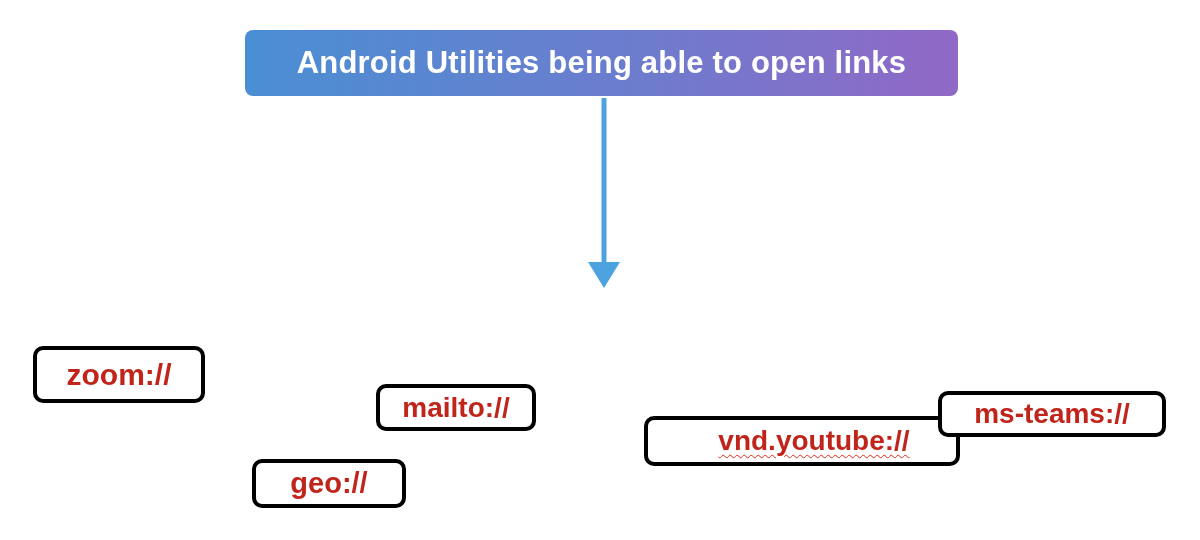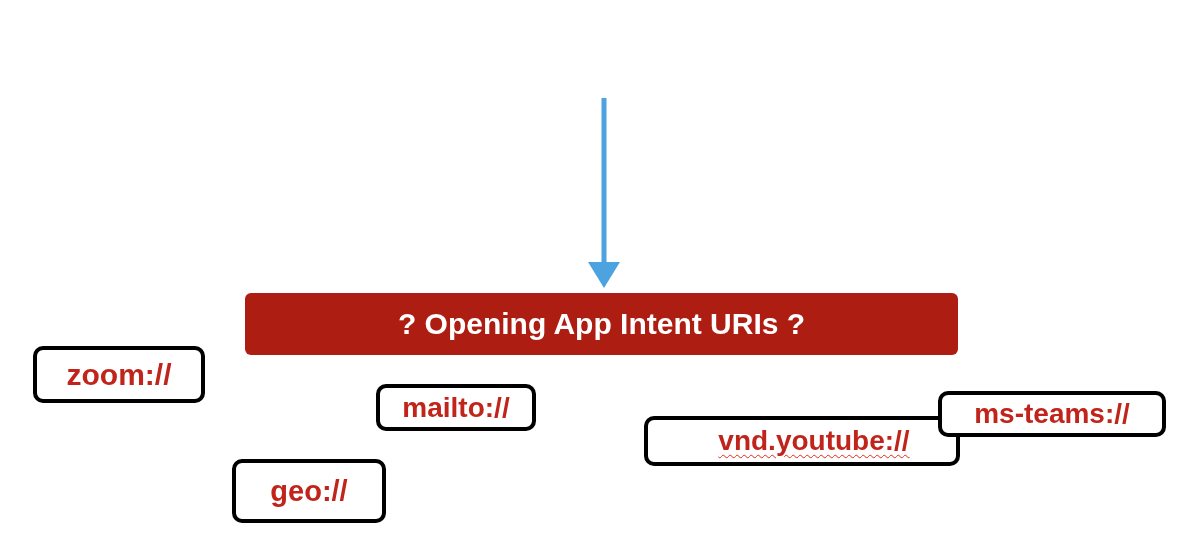--- a/index.html
+++ b/index.html
@@ -59,47 +59,47 @@
     justify-content: center;
     border: 4px solid #000000;
     border-radius: 10px;
     background: #ffffff;
     color: #c0241a;
     font-weight: bold;
     text-align: center;
   }
   .uri-zoom     { left: 33px;  top: 346px; width: 172px; height: 57px; font-size: 30px; }
   .uri-mailto   { left: 376px; top: 384px; width: 160px; height: 47px; font-size: 28px; }
-  .uri-geo      { left: 232px; top: 459px; width: 154px; height: 64px; font-size: 29px; text-align: center; }
+  .uri-geo      { left: 252px; top: 459px; width: 154px; height: 49px; font-size: 29px; text-align: center; }
   .uri-youtube  { left: 644px; top: 416px; width: 316px; height: 50px; font-size: 28px; padding-left: 24px; }
   .uri-msteams  { left: 938px; top: 391px; width: 228px; height: 46px; font-size: 28px; }
   .squiggle {
     text-decoration: underline;
     text-decoration-style: wavy;
     text-decoration-color: #e02a1a;
     text-decoration-thickness: 1px;
     text-underline-offset: 4px;
   }
 </style>
 </head>
 <body>
 
 <div class="canvas">
 
+  <div class="node top-box">
+    <span>Android Utilities being able to open links</span>
+  </div>
 
   <div class="arrow-wrap">
     <svg width="48" height="196" viewBox="0 0 48 196" xmlns="http://www.w3.org/2000/svg">
       <line x1="24" y1="2" x2="24" y2="170" stroke="#4da3e0" stroke-width="5"></line>
       <polygon points="8,166 40,166 24,192" fill="#4da3e0"></polygon>
     </svg>
   </div>
 
-  <div class="node bottom-box">
-    <span>? Opening App Intent URIs ?</span>
-  </div>
 
   <div class="uri uri-zoom">
     <span>zoom://</span>
   </div>
 
   <div class="uri uri-mailto">
     <span>mailto://</span>
   </div>
 
   <div class="uri uri-geo">

